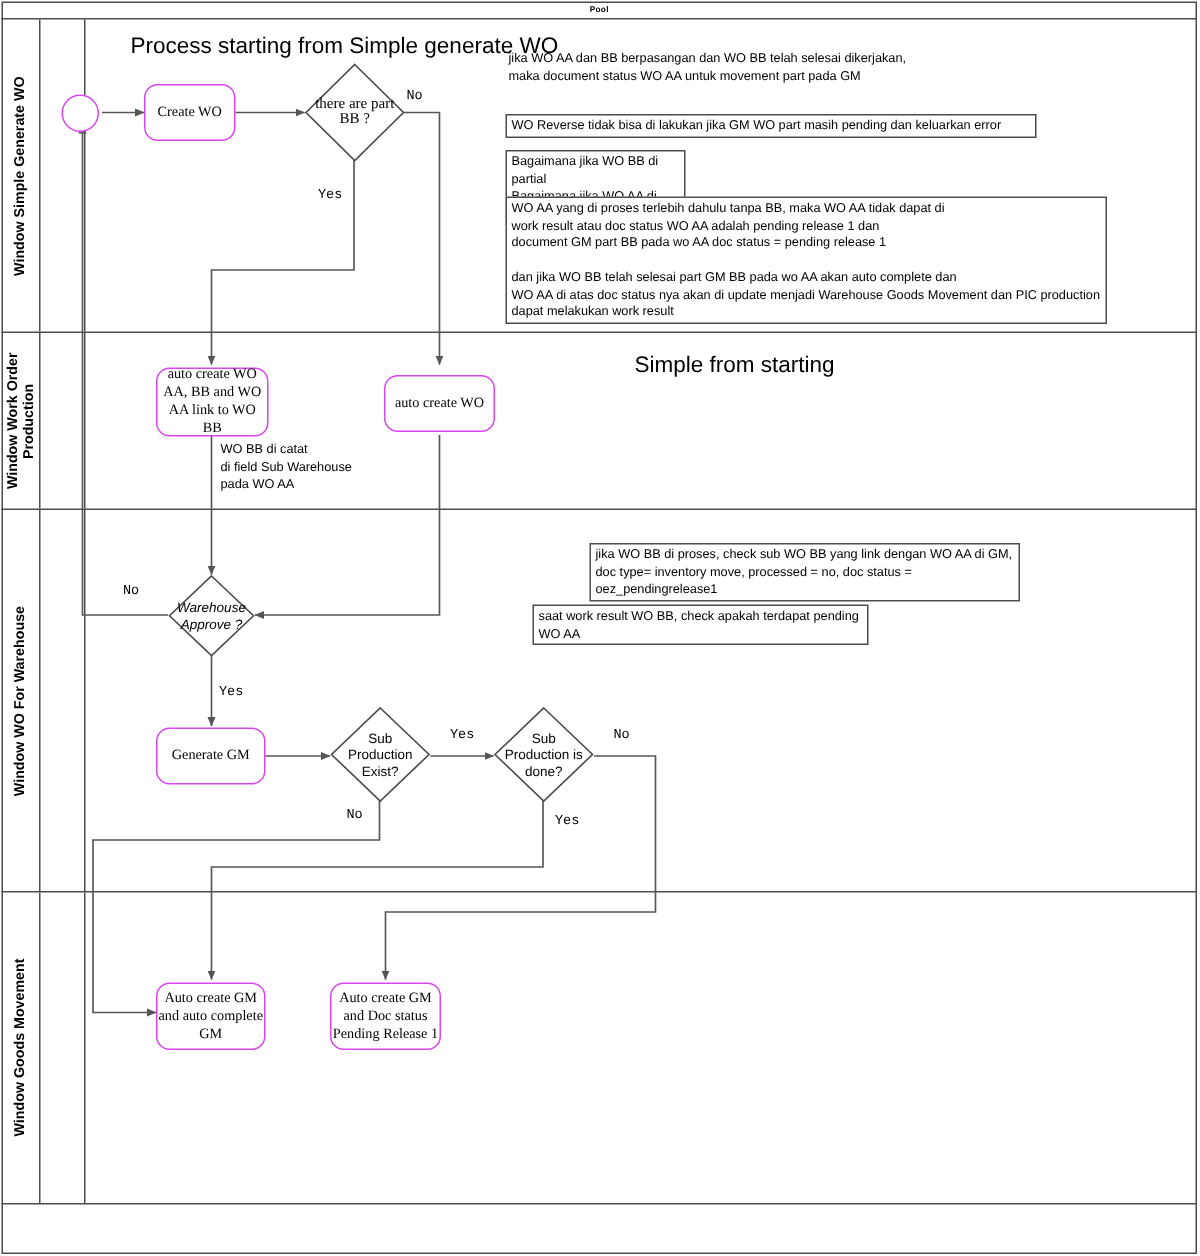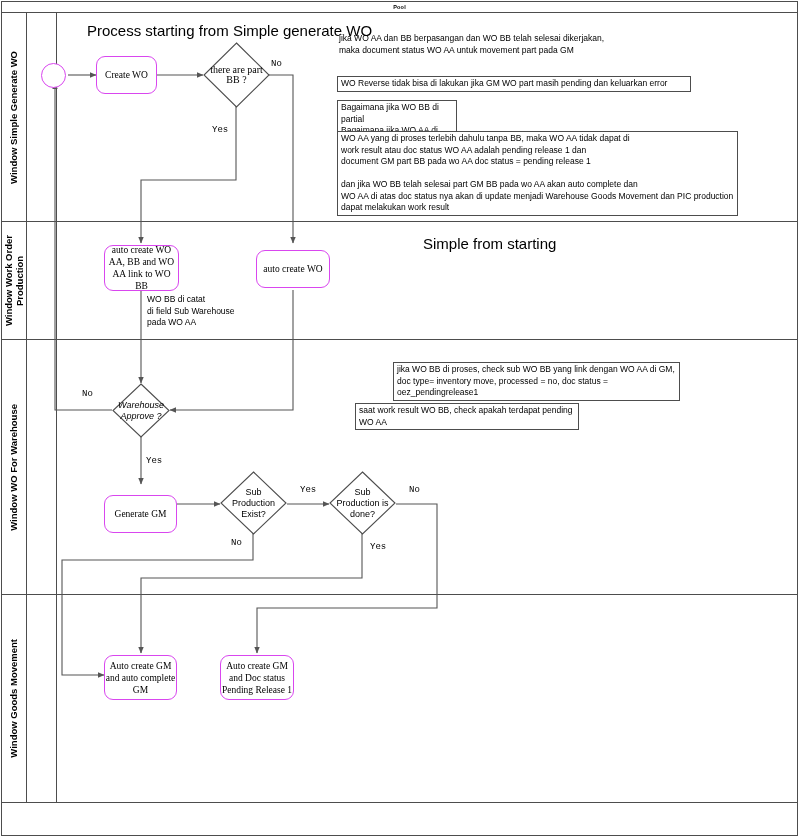--- a/index.html
+++ b/index.html
@@ -232,21 +232,21 @@
   </div>
 
   <div class="dec-wrap" style="left:112px; top:383px; width:58px; height:55px;font-style:italic;">
     <svg width="58" height="55">
         <polygon points="29,1 57,27.5 29,54 1,27.5" fill="#ffffff" stroke="#4d4d4d" stroke-width="1.1"></polygon>
       </svg>
     <div class="dec-label dec-sans">Warehouse
 Approve ?</div>
   </div>
 
-  <div class="node proc" style="left:104px; top:495px; width:73px; height:38px;">
+  <div class="node proc" style="left:104px; top:485px; width:73px; height:38px;">
     <span>Generate GM</span>
   </div>
 
   <div class="dec-wrap" style="left:220px; top:471px; width:67px; height:64px;">
     <svg width="67" height="64">
         <polygon points="33.5,1 66,32 33.5,63 1,32" fill="#ffffff" stroke="#4d4d4d" stroke-width="1.1"></polygon>
       </svg>
     <div class="dec-label dec-sans">Sub
 Production
 Exist?</div>

